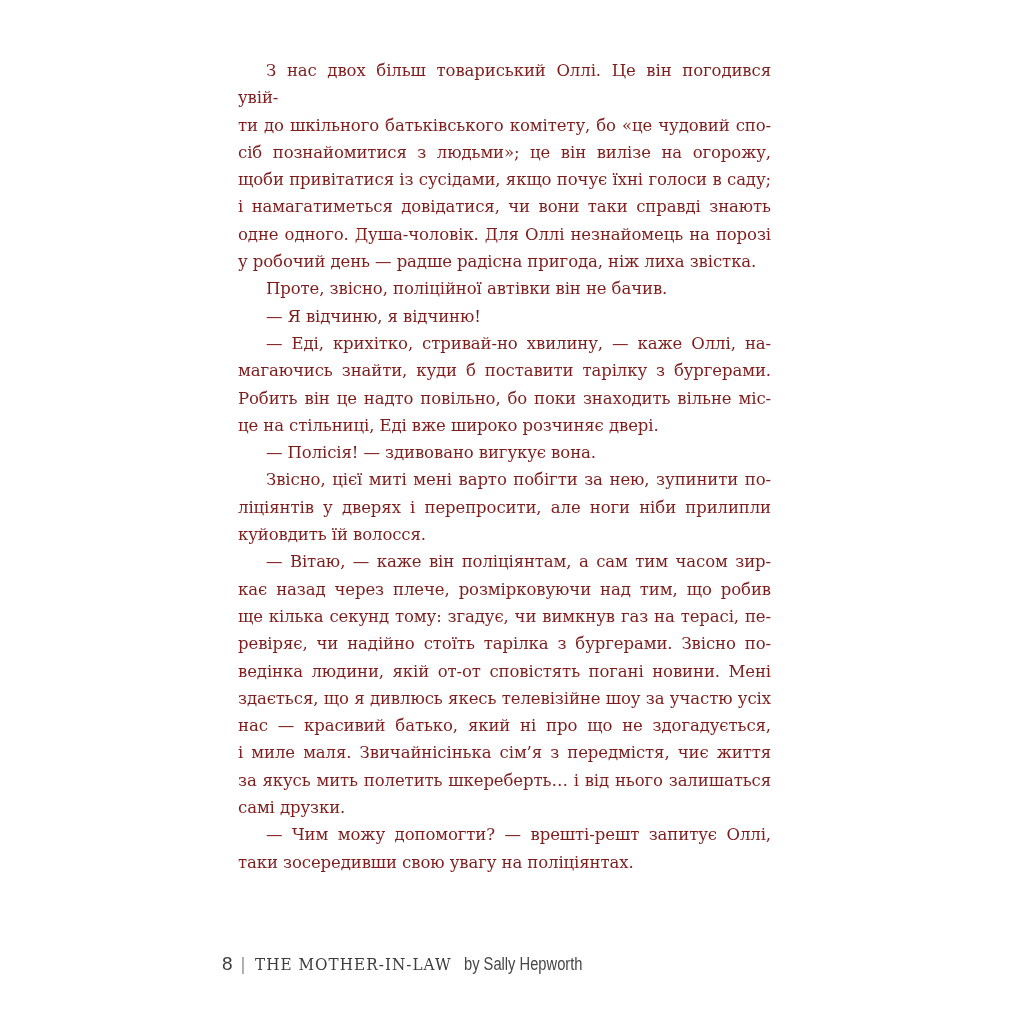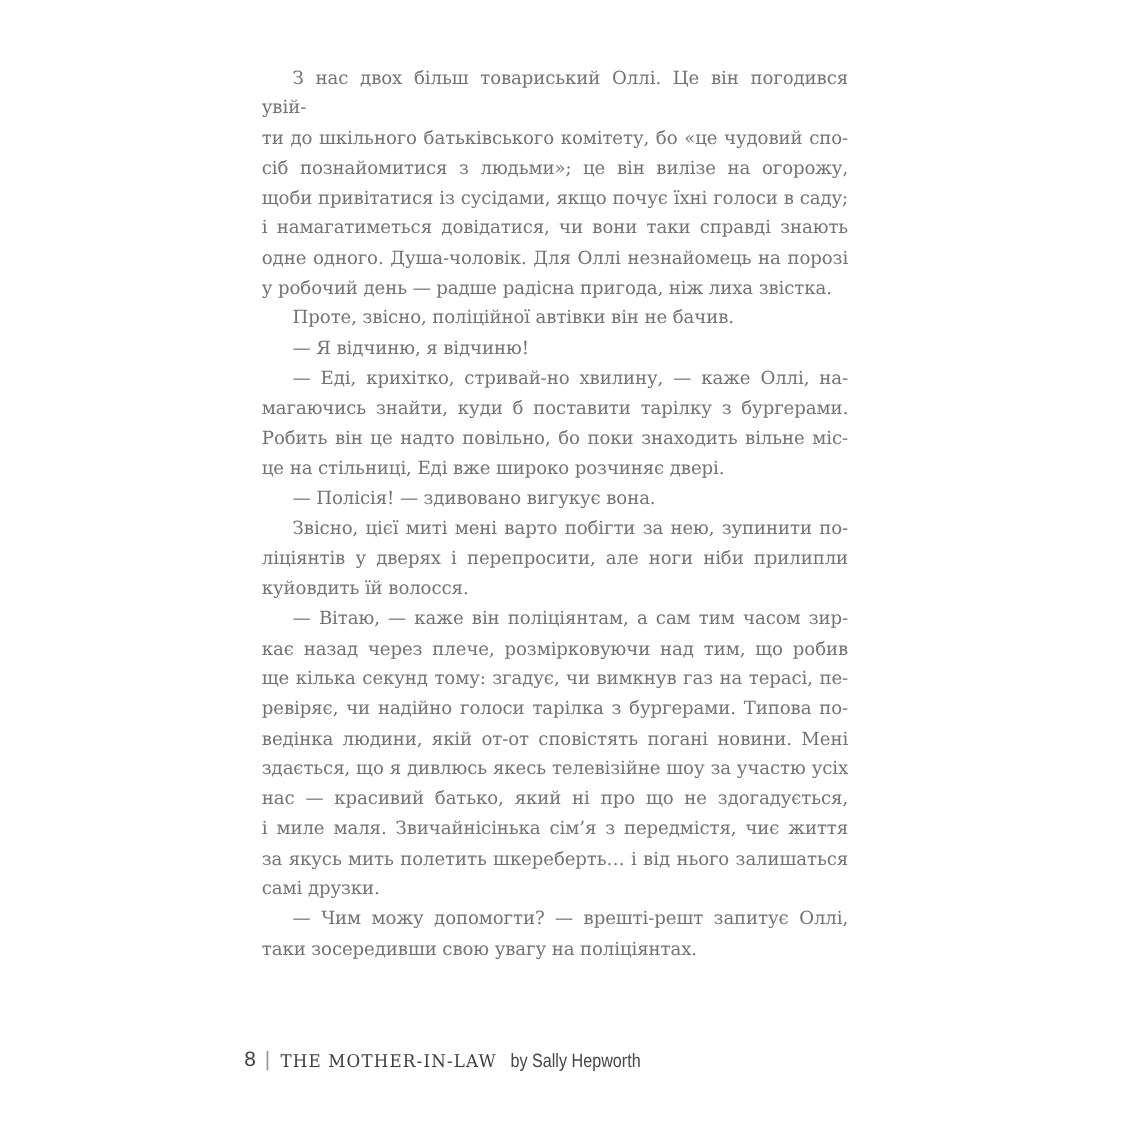--- a/index.html
+++ b/index.html
@@ -16,21 +16,21 @@
     font-family: "DejaVu Serif", serif;
   }
   .text-block {
     position: absolute;
     left: 238px;
     top: 57px;
     width: 533px;
     font-size: 16.5px;
     line-height: 27.3px;
     letter-spacing: -0.1px;
-    color: #737373;
+    color: #7f1d1d;
   }
   .para {
     margin: 0;
   }
   .para > .line {
     text-align: justify;
     text-align-last: justify;
     white-space: normal;
   }
   .para > .line:last-child {
@@ -113,21 +113,21 @@
       </div>
       <div class="para">
         <div class="line">Звісно, цієї миті мені варто побігти за нею, зупинити по-</div>
         <div class="line">ліціянтів у дверях і перепросити, але ноги ніби прилипли</div>
         <div class="line">куйовдить їй волосся.</div>
       </div>
       <div class="para">
         <div class="line">— Вітаю, — каже він поліціянтам, а сам тим часом зир-</div>
         <div class="line">кає назад через плече, розмірковуючи над тим, що робив</div>
         <div class="line">ще кілька секунд тому: згадує, чи вимкнув газ на терасі, пе-</div>
-        <div class="line">ревіряє, чи надійно голоси тарілка з бургерами. Типова по-</div>
+        <div class="line">ревіряє, чи надійно стоїть тарілка з бургерами. Звісно по-</div>
         <div class="line">ведінка людини, якій от-от сповістять погані новини. Мені</div>
         <div class="line">здається, що я дивлюсь якесь телевізійне шоу за участю усіх</div>
         <div class="line">нас — красивий батько, який ні про що не здогадується,</div>
         <div class="line">і миле маля. Звичайнісінька сім’я з передмістя, чиє життя</div>
         <div class="line">за якусь мить полетить шкереберть… і від нього залишаться</div>
         <div class="line">самі друзки.</div>
       </div>
       <div class="para">
         <div class="line">— Чим можу допомогти? — врешті-решт запитує Оллі,</div>
         <div class="line">таки зосередивши свою увагу на поліціянтах.</div>

